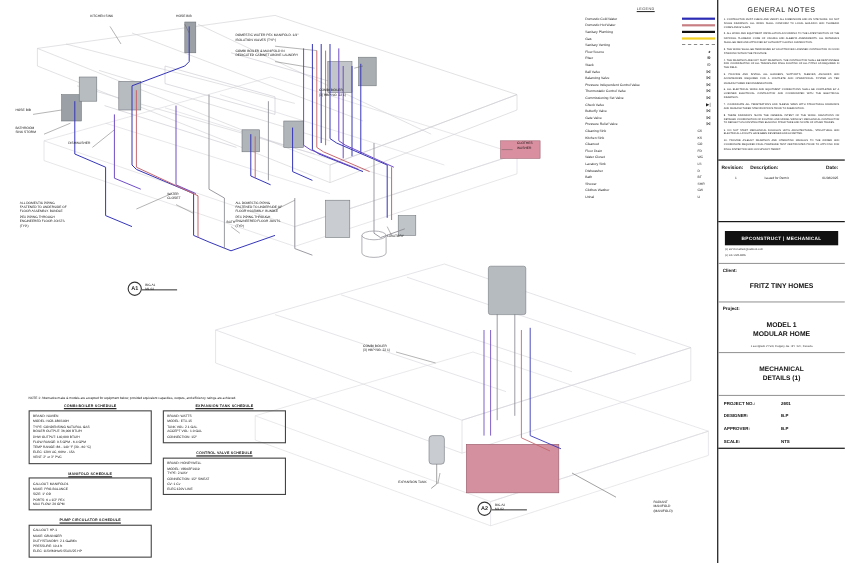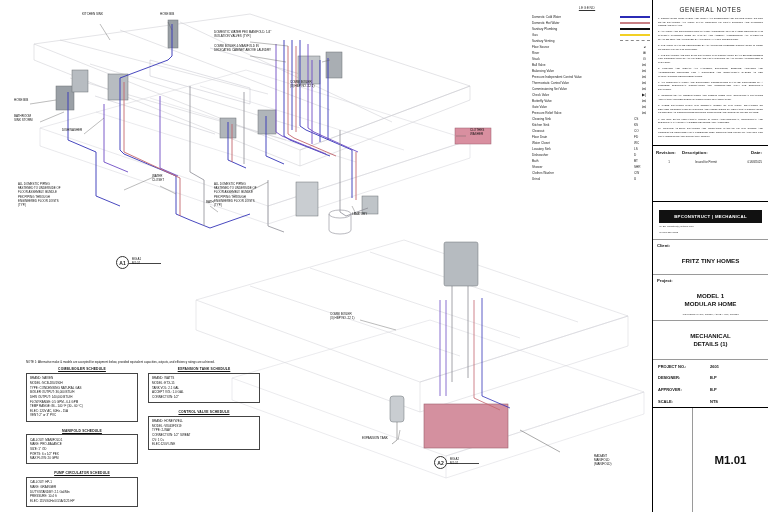--- a/index.html
+++ b/index.html
@@ -581,21 +581,15 @@
         <div class="info-row">
           <div class="k">APPROVER:</div>
           <div class="v">B.P</div>
         </div>
         <div class="info-row">
           <div class="k">SCALE:</div>
           <div class="v">NTS</div>
         </div>
       </div>
 
-    <div class="sheetno-area">
-      <div class="sheetno-left"></div>
-      <div class="sheetno-right">
-        <div class="sheetno">M1.01</div>
-      </div>
-    </div>
 
   </div>
 </div>
 
 </body></html>

